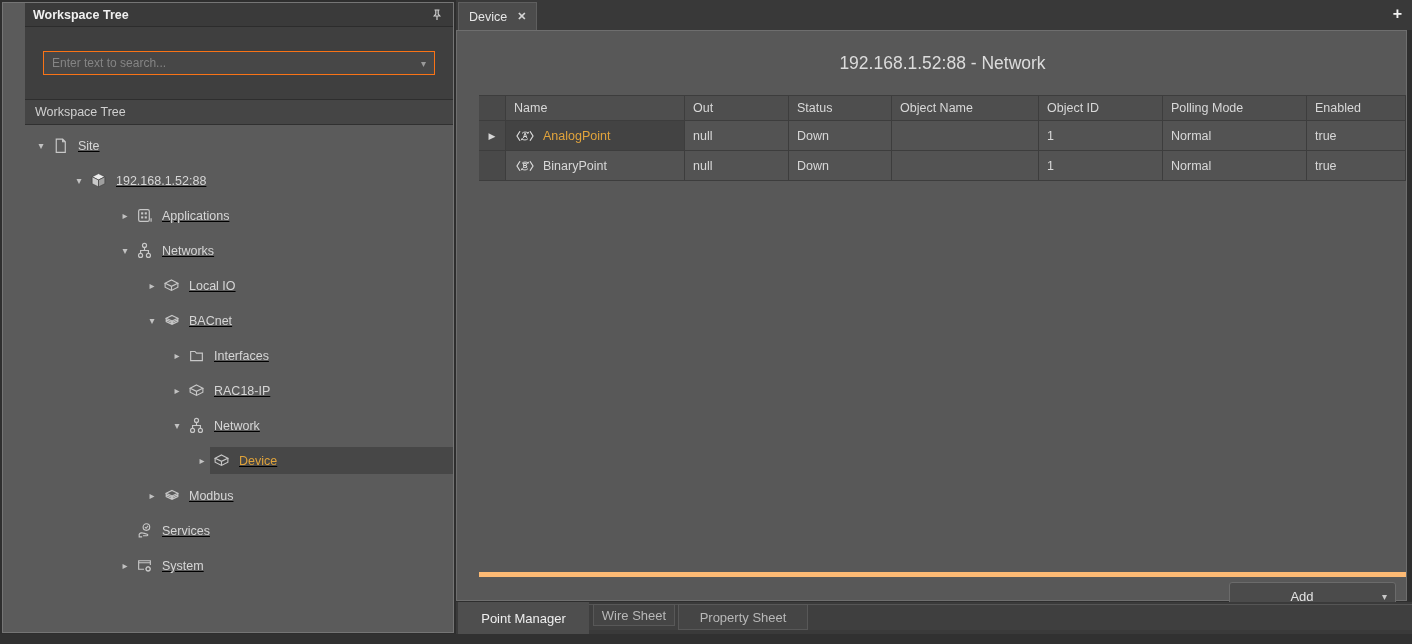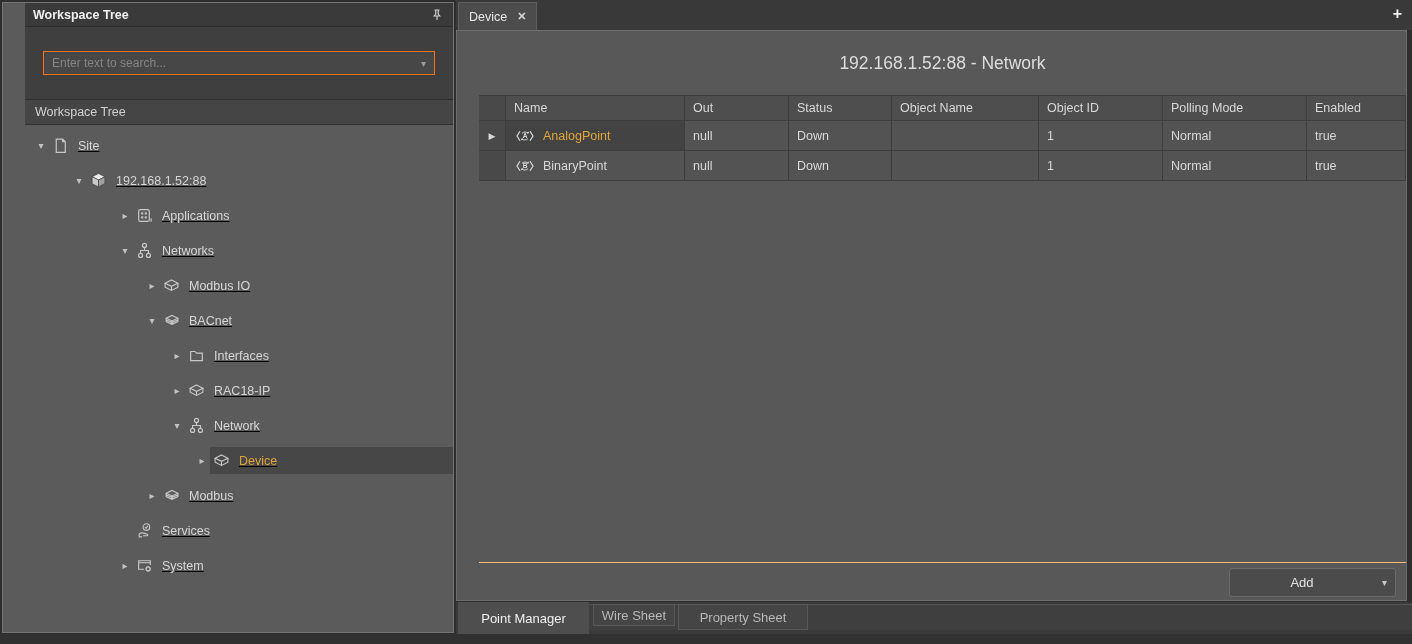--- a/index.html
+++ b/index.html
@@ -63,21 +63,21 @@
   #ghead > div { color:#d8d8d8; font-size:12.5px; cursor:pointer; }
   .drow { height:30px; background:#535353; }
   .drow > div { color:#d8d8d8; font-size:12.5px; }
   .gutter { background:#494949; justify-content:center; padding:0 !important; }
   .sel-arrow { color:#d6d6d6; font-size:9px; }
   .namecell { gap:7px; }
   .pticon { width:22px; height:16px; color:#dadada; flex:none; }
   .drow.selected .namecell { background:#434343; }
   .drow.selected .namecell .plabel { color:#e2a43c; }
   #grid-empty { flex:1; background:#585858; }
-  #footer { flex:none; height:38px; border-top:1px solid #fdba74; position:relative; }
+  #footer { flex:none; height:28px; border-top:5px solid #fdba74; position:relative; }
   #add-btn { position:absolute; right:10px; top:5px; width:167px; height:29px;
              background:#4b4b4b; border:1px solid #6b6b6b; border-radius:3px;
              display:flex; align-items:center; cursor:pointer; }
   #add-btn .lbl { flex:1; text-align:center; color:#e3e3e3; font-size:13px; }
   #add-btn .dd-arrow { color:#c9c9c9; }
 
   
   #bottom-strip { left:456px; top:602px; width:956px; height:32px; background:#3a3a3a; }
   #bt-filler { position:absolute; left:133px; top:2px; height:26px; right:0;
                background:#3f3f3f; border-top:1px solid #555; }
@@ -213,21 +213,21 @@
         </span>
     </div>
     <div class="titem lvl3">
       <span class="exp">▸</span>
       <span class="hl">
           <span class="ticon">
             <svg width="17" height="17" viewBox="0 0 16 16">
               <use href="#i-cube"></use>
             </svg>
           </span>
-      <span class="tlabel">Modbus IO</span>
+      <span class="tlabel">Local IO</span>
         </span>
     </div>
     <div class="titem lvl3">
       <span class="exp">▾</span>
       <span class="hl">
           <span class="ticon">
             <svg width="17" height="17" viewBox="0 0 16 16">
               <use href="#i-stack"></use>
             </svg>
           </span>

